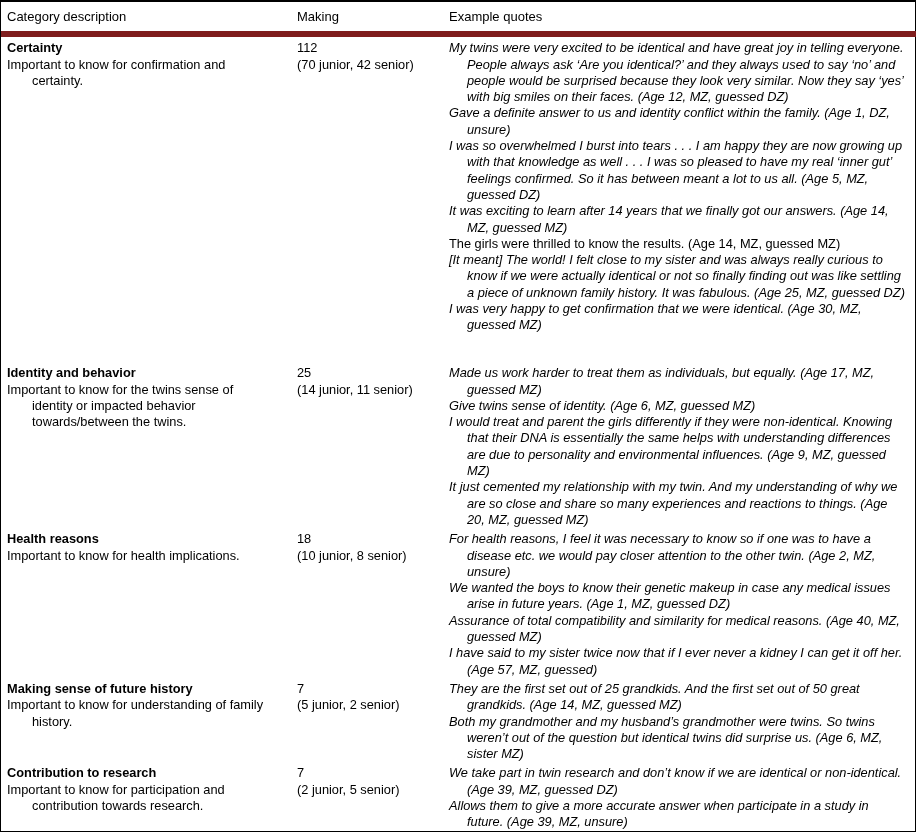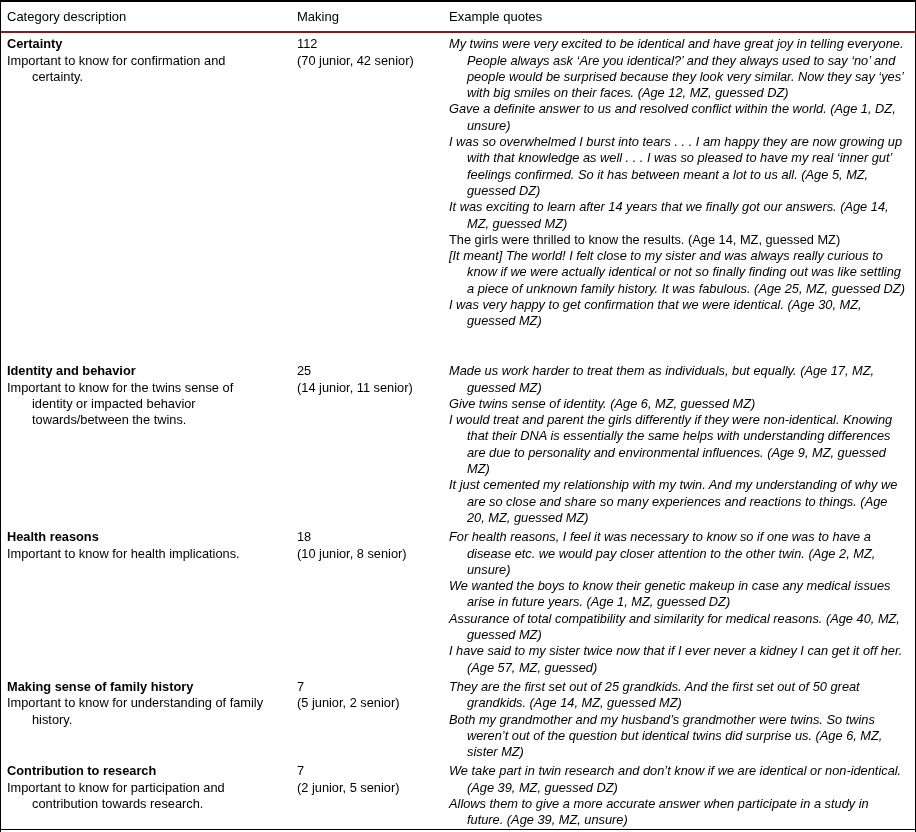--- a/index.html
+++ b/index.html
@@ -25,21 +25,21 @@
     line-height: 16.3px;
   }
   col.c1 { width: 290px; }
   col.c2 { width: 152px; }
   col.c3 { width: 473px; }
   thead th {
     font-weight: normal;
     text-align: left;
     vertical-align: middle;
     padding: 7px 0 6px 6px;
-    border-bottom: 2px solid #7f1d1d;
+    border-bottom: 6px solid #7f1d1d;
     font-size: 13px;
   }
   tbody td {
     vertical-align: top;
     padding: 3px 0 0 6px;
     margin-left: 36px;
   }
   tbody td.qcell { padding-right: 9px; }
   tbody td.dcell { padding-right: 14px; }
   tbody tr:nth-child(1) { height: 328px; }
@@ -87,21 +87,21 @@
     <td class="dcell">
       <div class="cat">Certainty</div>
       <div class="desc">Important to know for confirmation and certainty.</div>
     </td>
     <td>
       <div class="num">112</div>
       <div class="brk">(70 junior, 42 senior)</div>
     </td>
     <td class="qcell">
             <p class="quote">My twins were very excited to be identical and have great joy in telling everyone. People always ask ‘Are you identical?’ and they always used to say ‘no’ and people would be surprised because they look very similar. Now they say ‘yes’ with big smiles on their faces. (Age 12, MZ, guessed DZ)</p>
-            <p class="quote">Gave a definite answer to us and resolved conflict within the world. (Age 1, DZ, unsure)</p>
+            <p class="quote">Gave a definite answer to us and identity conflict within the family. (Age 1, DZ, unsure)</p>
             <p class="quote">I was so overwhelmed I burst into tears . . .  I am happy they are now growing up with that knowledge as well . . .  I was so pleased to have my real ‘inner gut’ feelings confirmed. So it has between meant a lot to us all. (Age 5, MZ, guessed DZ)</p>
             <p class="quote">It was exciting to learn after 14 years that we finally got our answers. (Age 14, MZ, guessed MZ)</p>
             <p class="quote upright">The girls were thrilled to know the results. (Age 14, MZ, guessed MZ)</p>
             <p class="quote">[It meant] The world! I felt close to my sister and was always really curious to know if we were actually identical or not so finally finding out was like settling a piece of unknown family history. It was fabulous. (Age 25, MZ, guessed DZ)</p>
             <p class="quote">I was very happy to get confirmation that we were identical. (Age 30, MZ, guessed MZ)</p>
           </td>
   </tr>
 
   <tr class="cat-row">
     <td class="dcell">
@@ -132,21 +132,21 @@
     <td class="qcell">
             <p class="quote">For health reasons, I feel it was necessary to know so if one was to have a disease etc. we would pay closer attention to the other twin. (Age 2, MZ, unsure)</p>
             <p class="quote">We wanted the boys to know their genetic makeup in case any medical issues arise in future years. (Age 1, MZ, guessed DZ)</p>
             <p class="quote">Assurance of total compatibility and similarity for medical reasons. (Age 40, MZ, guessed MZ)</p>
             <p class="quote">I have said to my sister twice now that if I ever never a kidney I can get it off her. (Age 57, MZ, guessed)</p>
           </td>
   </tr>
 
   <tr class="cat-row">
     <td class="dcell">
-      <div class="cat">Making sense of family history</div>
+      <div class="cat">Making sense of future history</div>
       <div class="desc">Important to know for understanding of family history.</div>
     </td>
     <td>
       <div class="num">7</div>
       <div class="brk">(5 junior, 2 senior)</div>
     </td>
     <td class="qcell">
             <p class="quote">They are the first set out of 25 grandkids. And the first set out of 50 great grandkids. (Age 14, MZ, guessed MZ)</p>
             <p class="quote">Both my grandmother and my husband’s grandmother were twins. So twins weren’t out of the question but identical twins did surprise us. (Age 6, MZ, sister MZ)</p>
           </td>

